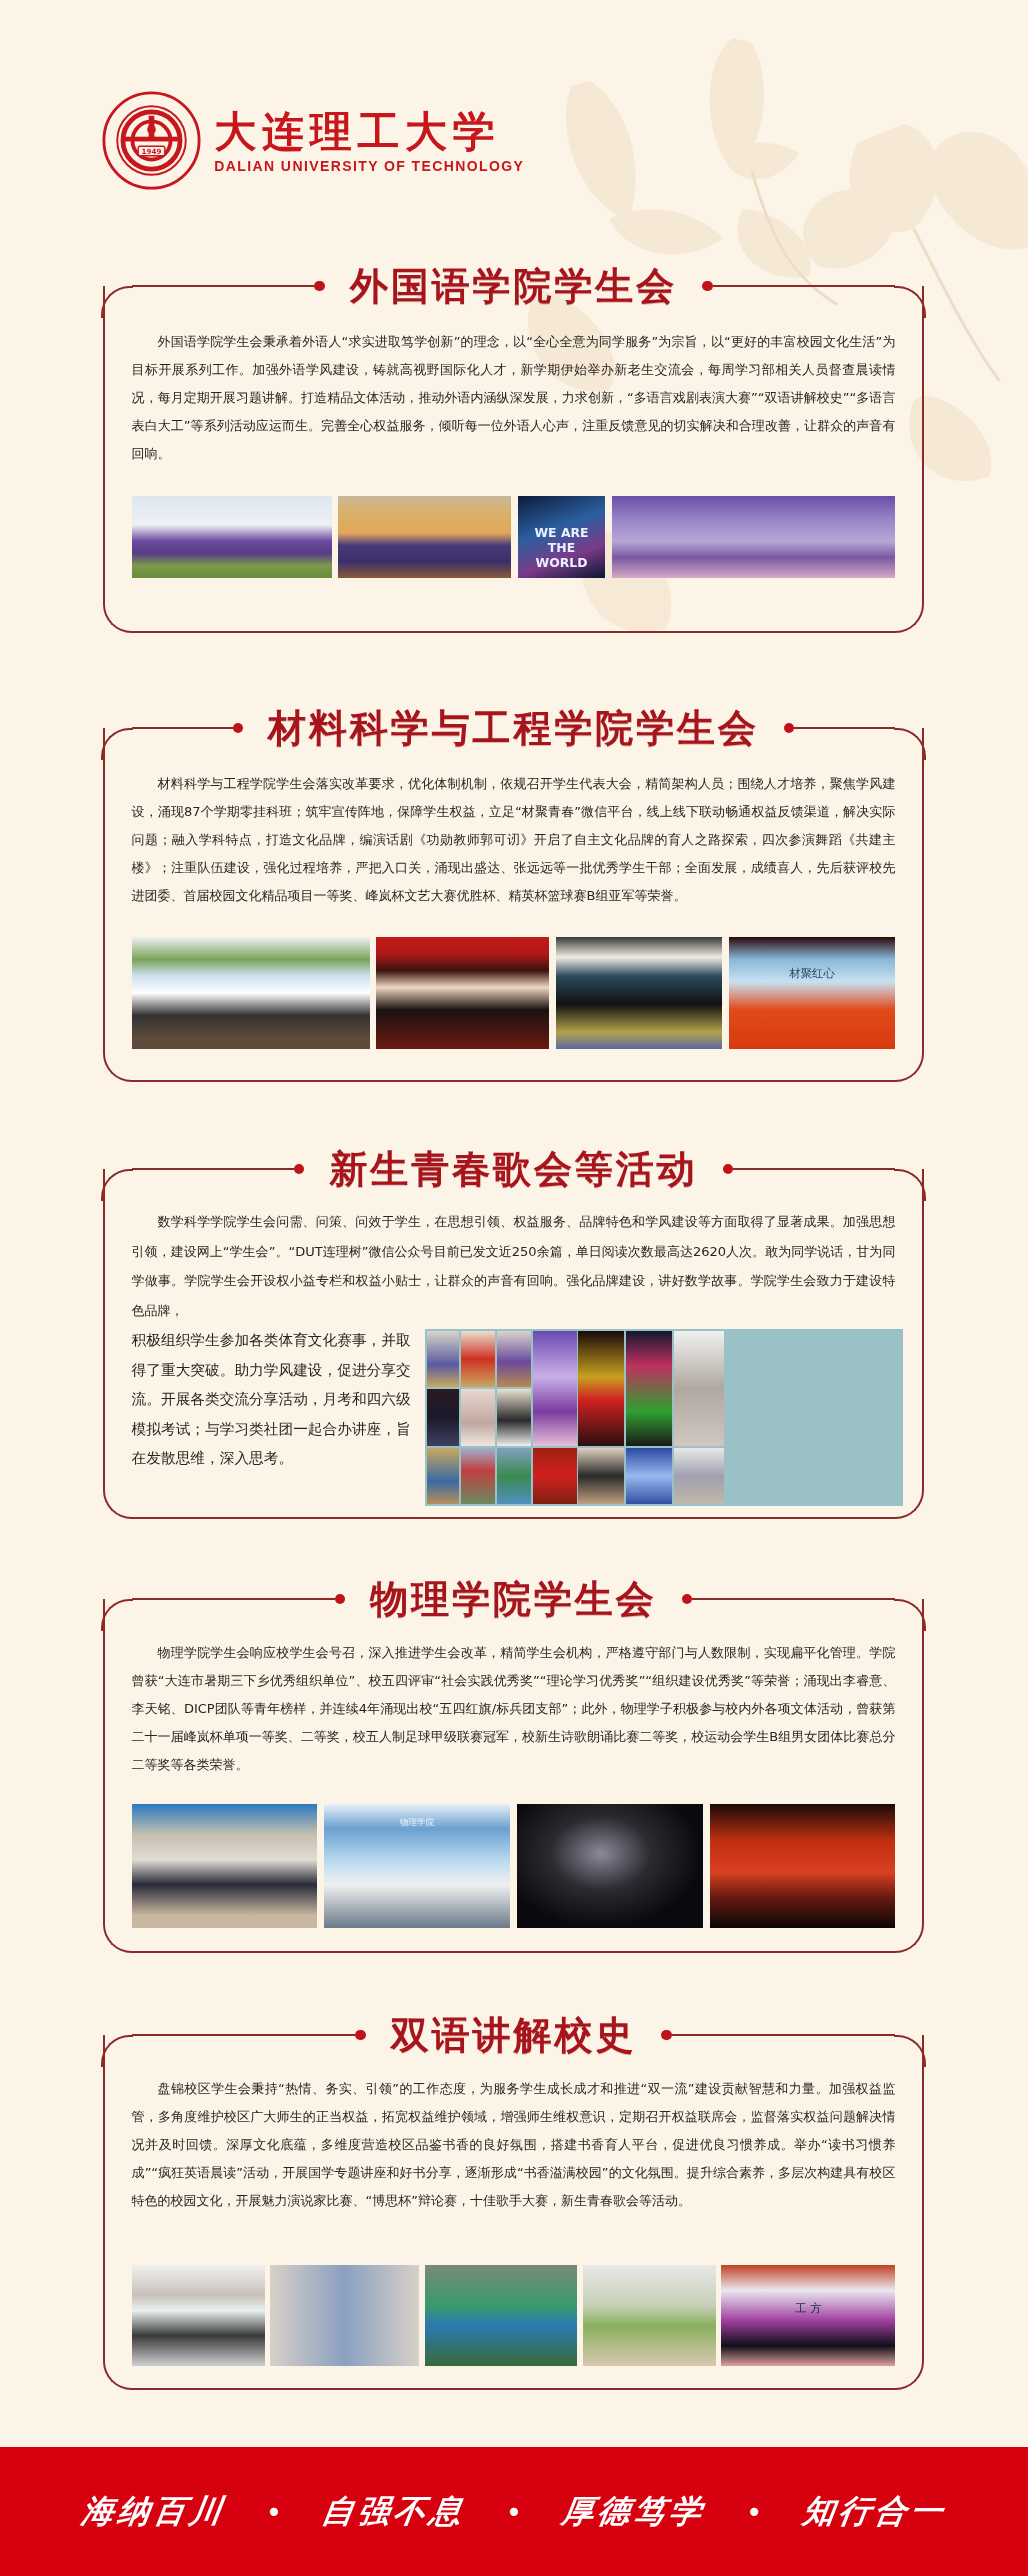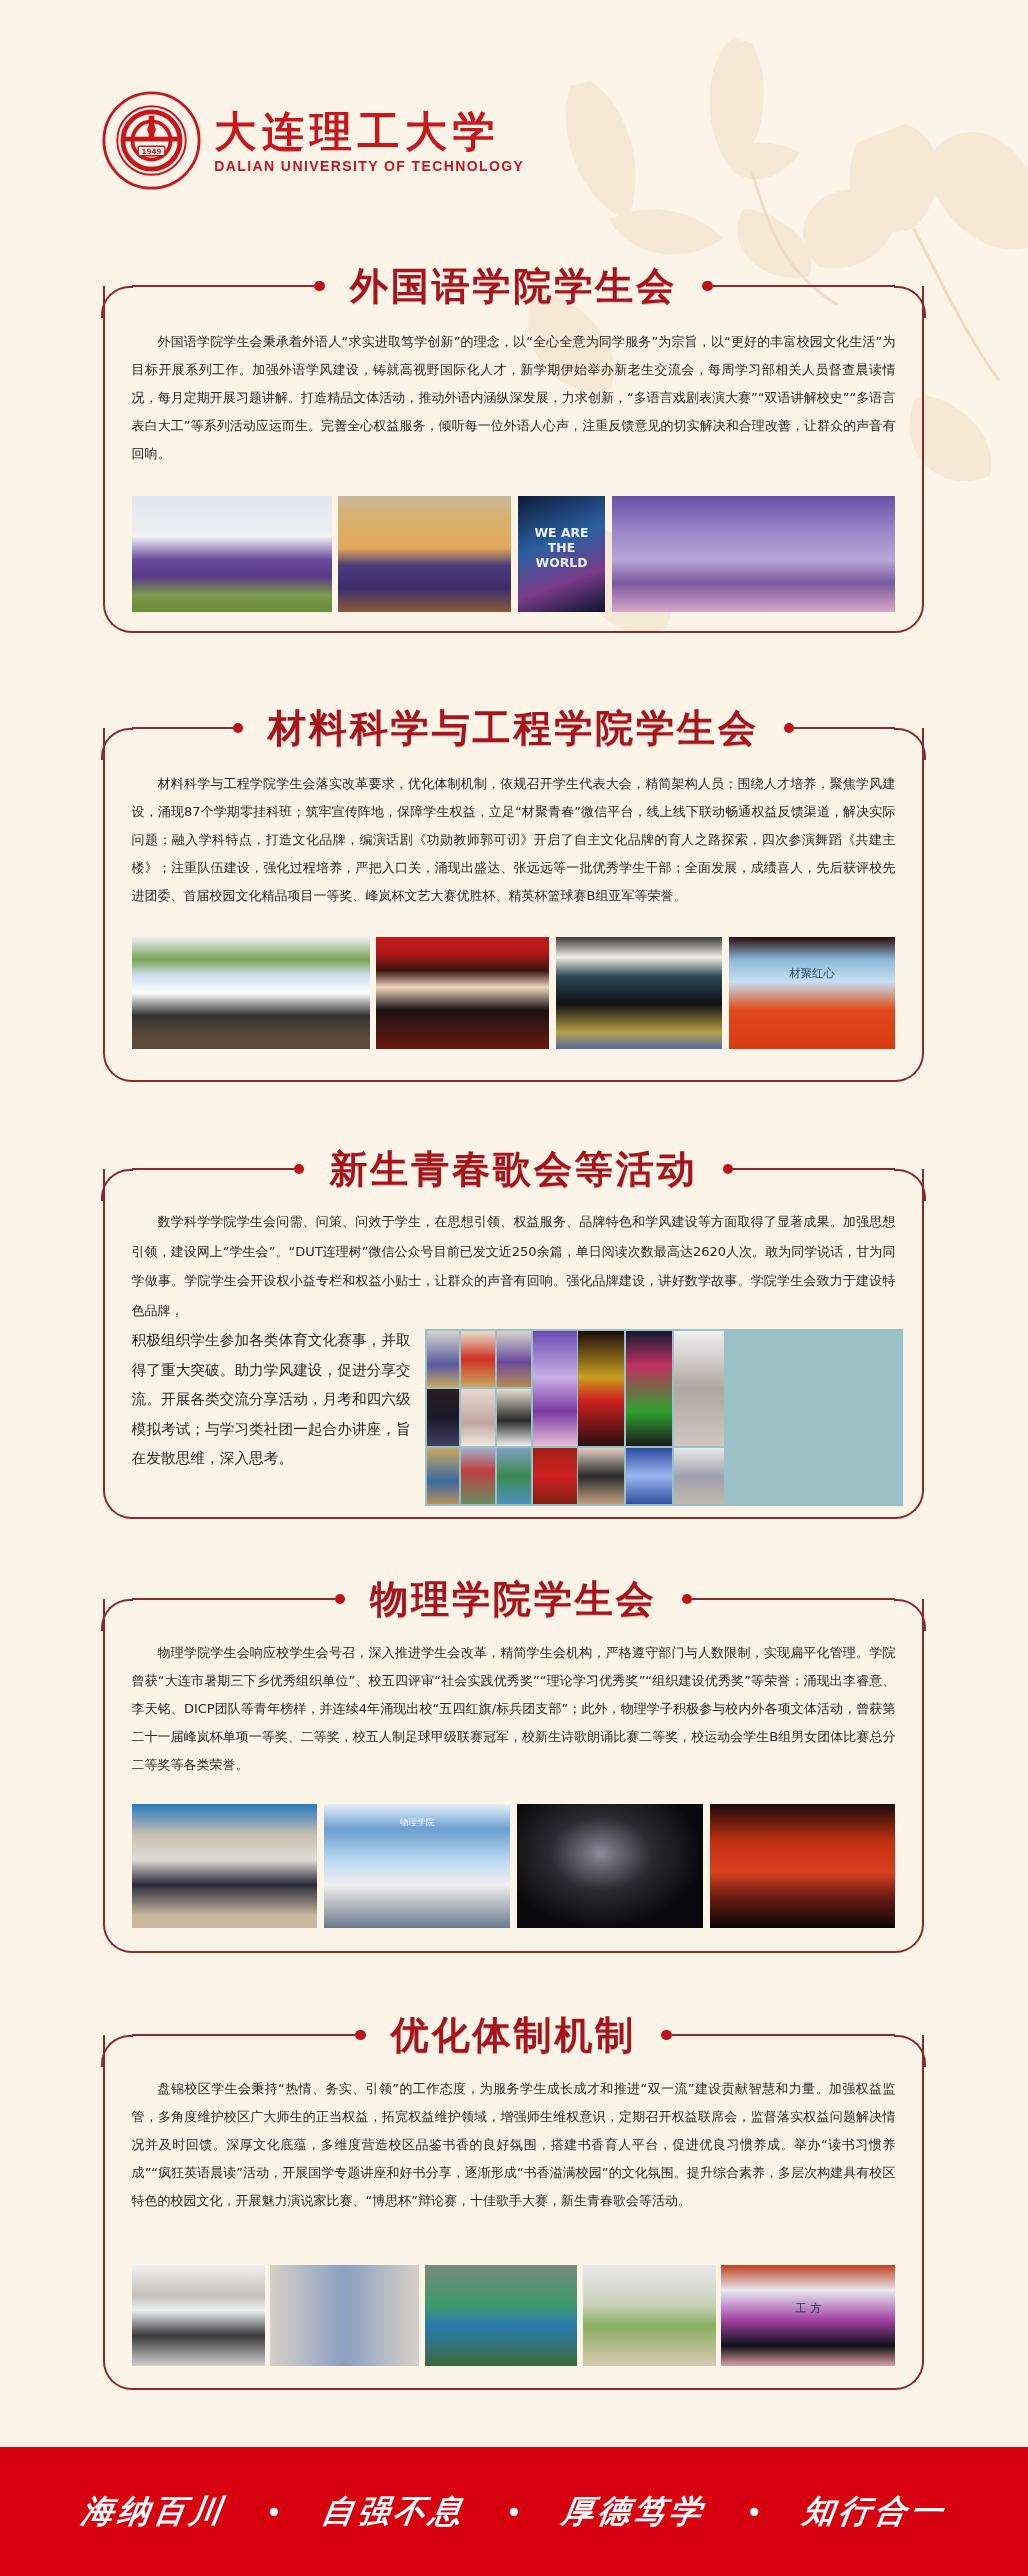--- a/index.html
+++ b/index.html
@@ -111,21 +111,21 @@
   <div class="card-top-left"></div>
   <div class="card-top-right"></div>
   <div class="title-row">
     <div class="line left"></div>
     <div class="dot"></div>
     <h2 class="sec-title">外国语学院学生会</h2>
     <div class="dot"></div>
     <div class="line right"></div>
   </div>
   <p class="body-text" style="top:42px;">外国语学院学生会秉承着外语人“求实进取笃学创新”的理念，以“全心全意为同学服务”为宗旨，以“更好的丰富校园文化生活”为目标开展系列工作。加强外语学风建设，铸就高视野国际化人才，新学期伊始举办新老生交流会，每周学习部相关人员督查晨读情况，每月定期开展习题讲解。打造精品文体活动，推动外语内涵纵深发展，力求创新，“多语言戏剧表演大赛”“双语讲解校史”“多语言表白大工”等系列活动应运而生。完善全心权益服务，倾听每一位外语人心声，注重反馈意见的切实解决和合理改善，让群众的声音有回响。</p>
-  <div class="photos" style="top:210px; height:116px;">
+  <div class="photos" style="top:210px; height:82px;">
     <div class="photo" style="width:200px; background:linear-gradient(180deg,#dfe6ee 0%,#eef1f5 35%,#6b4a9c 55%,#5a3b88 70%,#7b9a4a 85%,#6a8c3a 100%);"></div>
     <div class="photo" style="width:173px; background:linear-gradient(180deg,#c9b79a 0%,#d8b06a 20%,#e2a85a 45%,#4a3a7a 60%,#3b2e6a 80%,#8a5a3a 100%);"></div>
     <div class="photo" style="width:87px; background:linear-gradient(160deg,#0e1b3a 0%,#2a5fa0 40%,#7a3b8a 70%,#0b1530 100%);">
       <div class="photo-label" style="top:28.6px; bottom:auto; font-size:12.4px; font-weight:bold; color:#e9f1ff; line-height:15.2px; padding:0 5.7px;">WE ARE THE WORLD</div>
     </div>
     <div class="photo" style="flex:1; background:linear-gradient(180deg,#6a4fa6 0%,#9b86c9 30%,#b8a6d8 55%,#7a5aa0 75%,#d6a8c8 100%);"></div>
   </div>
 </section>
 
 <section class="section" style="top:728px; height:354px;">
@@ -208,21 +208,21 @@
   </div>
 </section>
 
 <section class="section" style="top:2035px; height:355px;">
   <div class="card" style="top:0; height:355px;"></div>
   <div class="card-top-left"></div>
   <div class="card-top-right"></div>
   <div class="title-row">
     <div class="line left"></div>
     <div class="dot"></div>
-    <h2 class="sec-title">优化体制机制</h2>
+    <h2 class="sec-title">双语讲解校史</h2>
     <div class="dot"></div>
     <div class="line right"></div>
   </div>
   <p class="body-text" style="top:40px;">盘锦校区学生会秉持“热情、务实、引领”的工作态度，为服务学生成长成才和推进“双一流”建设贡献智慧和力量。加强权益监管，多角度维护校区广大师生的正当权益，拓宽权益维护领域，增强师生维权意识，定期召开权益联席会，监督落实权益问题解决情况并及时回馈。深厚文化底蕴，多维度营造校区品鉴书香的良好氛围，搭建书香育人平台，促进优良习惯养成。举办“读书习惯养成”“疯狂英语晨读”活动，开展国学专题讲座和好书分享，逐渐形成“书香溢满校园”的文化氛围。提升综合素养，多层次构建具有校区特色的校园文化，开展魅力演说家比赛、“博思杯”辩论赛，十佳歌手大赛，新生青春歌会等活动。</p>
   <div class="photos" style="top:230px; height:101px; gap:5.7px;">
     <div class="photo" style="width:133px; background:linear-gradient(180deg,#f0f0f0 0%,#c8c0b8 30%,#e8f0f0 45%,#3a3a3a 70%,#d0d0d0 100%);"></div>
     <div class="photo" style="width:149px; background:linear-gradient(90deg,#d8d0c8 0%,#8aa0c0 50%,#d8d0c8 100%);"></div>
     <div class="photo" style="width:152px; background:linear-gradient(180deg,#7a8a7a 0%,#3a9a6a 40%,#2a7ab0 60%,#3a6a3a 100%);"></div>
     <div class="photo" style="width:133px; background:linear-gradient(180deg,#e8e8e8 0%,#c8d0b8 40%,#8ab060 60%,#d8c8b0 100%);"></div>
     <div class="photo" style="flex:1; background:linear-gradient(180deg,#c04020 0%,#e8e8f0 25%,#a040a0 55%,#101018 80%,#e0a0a0 100%);">

